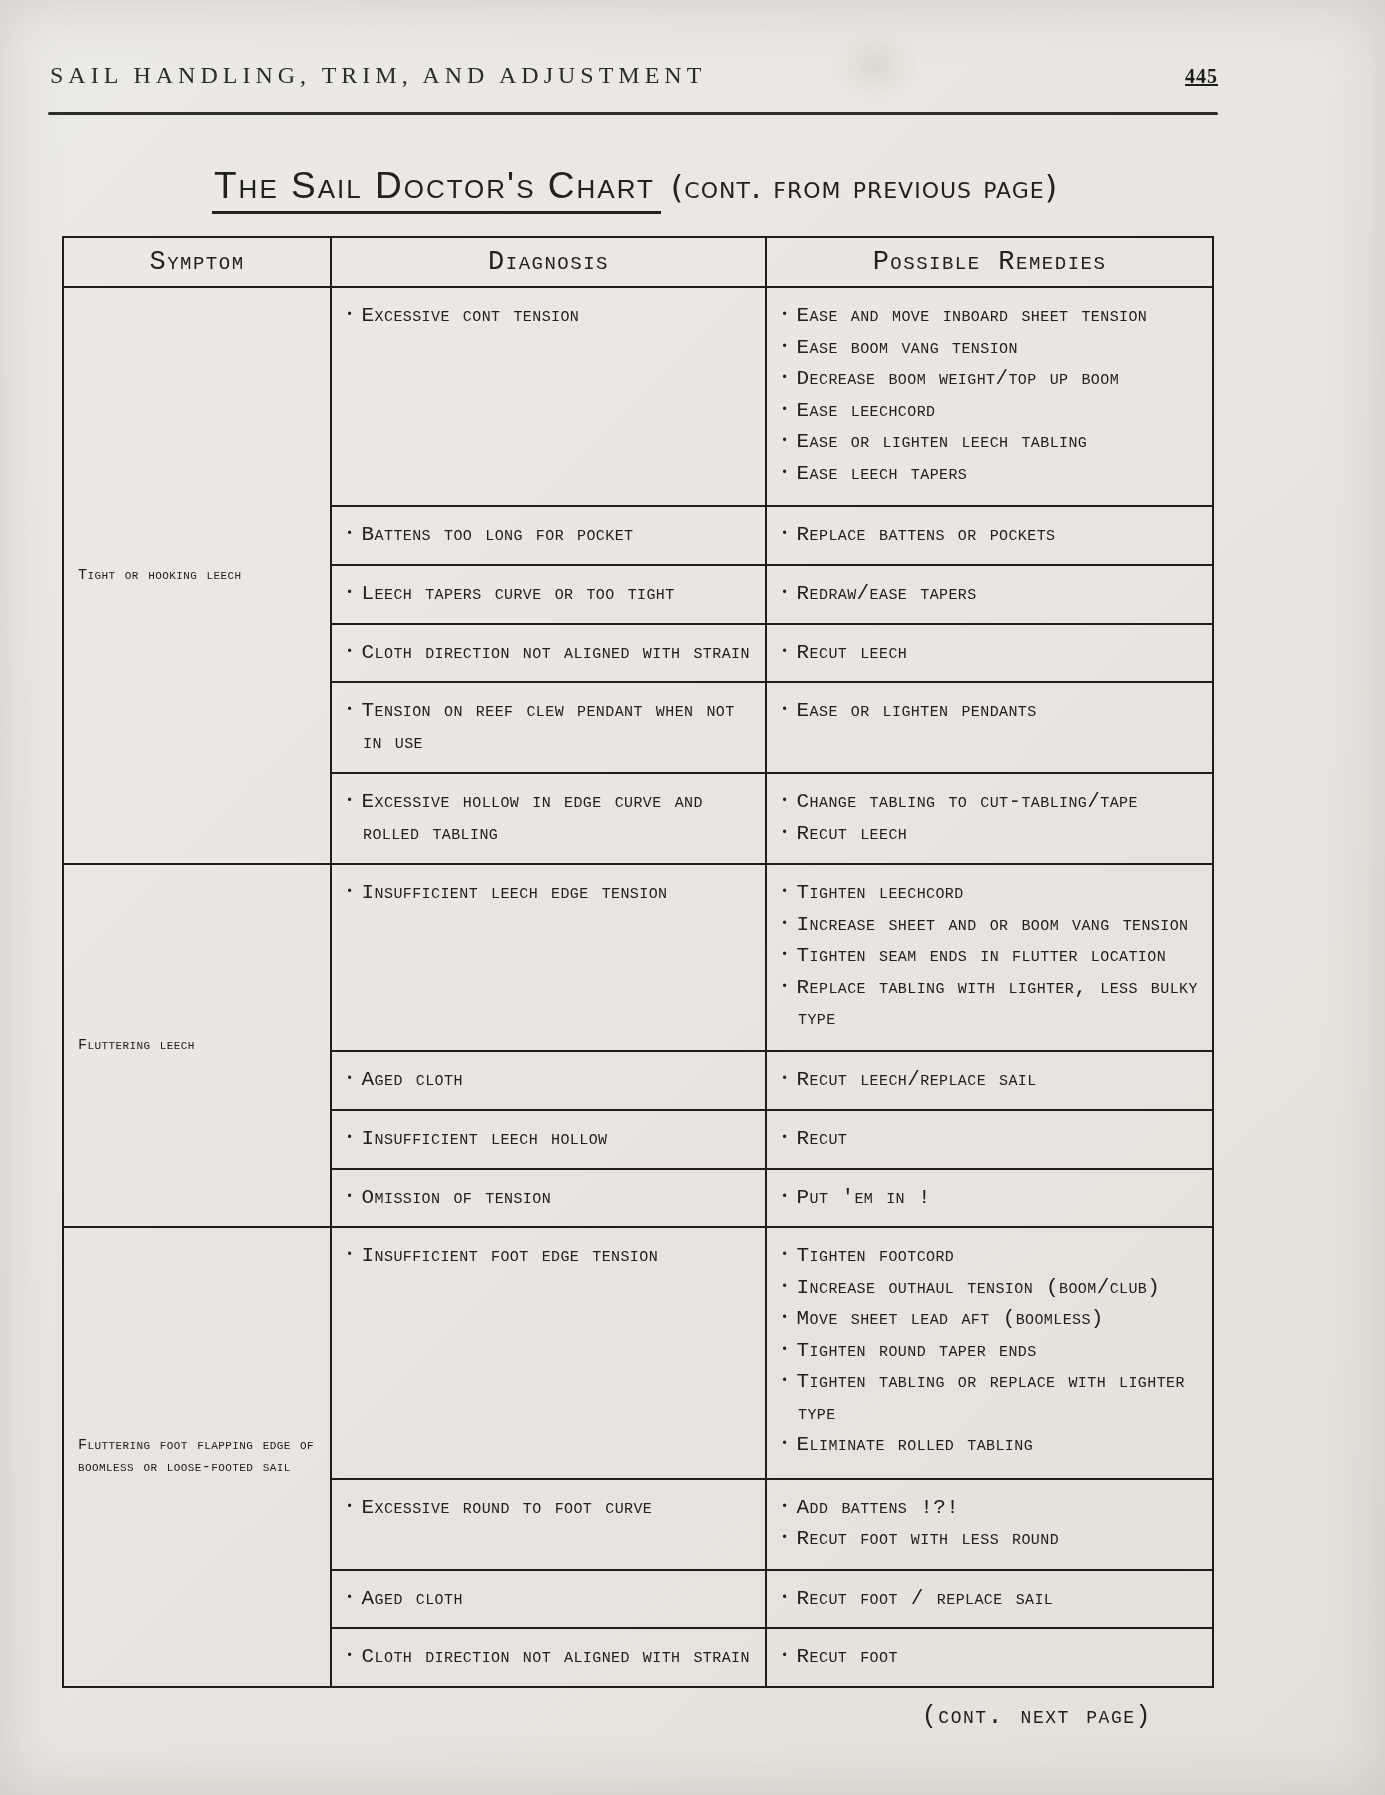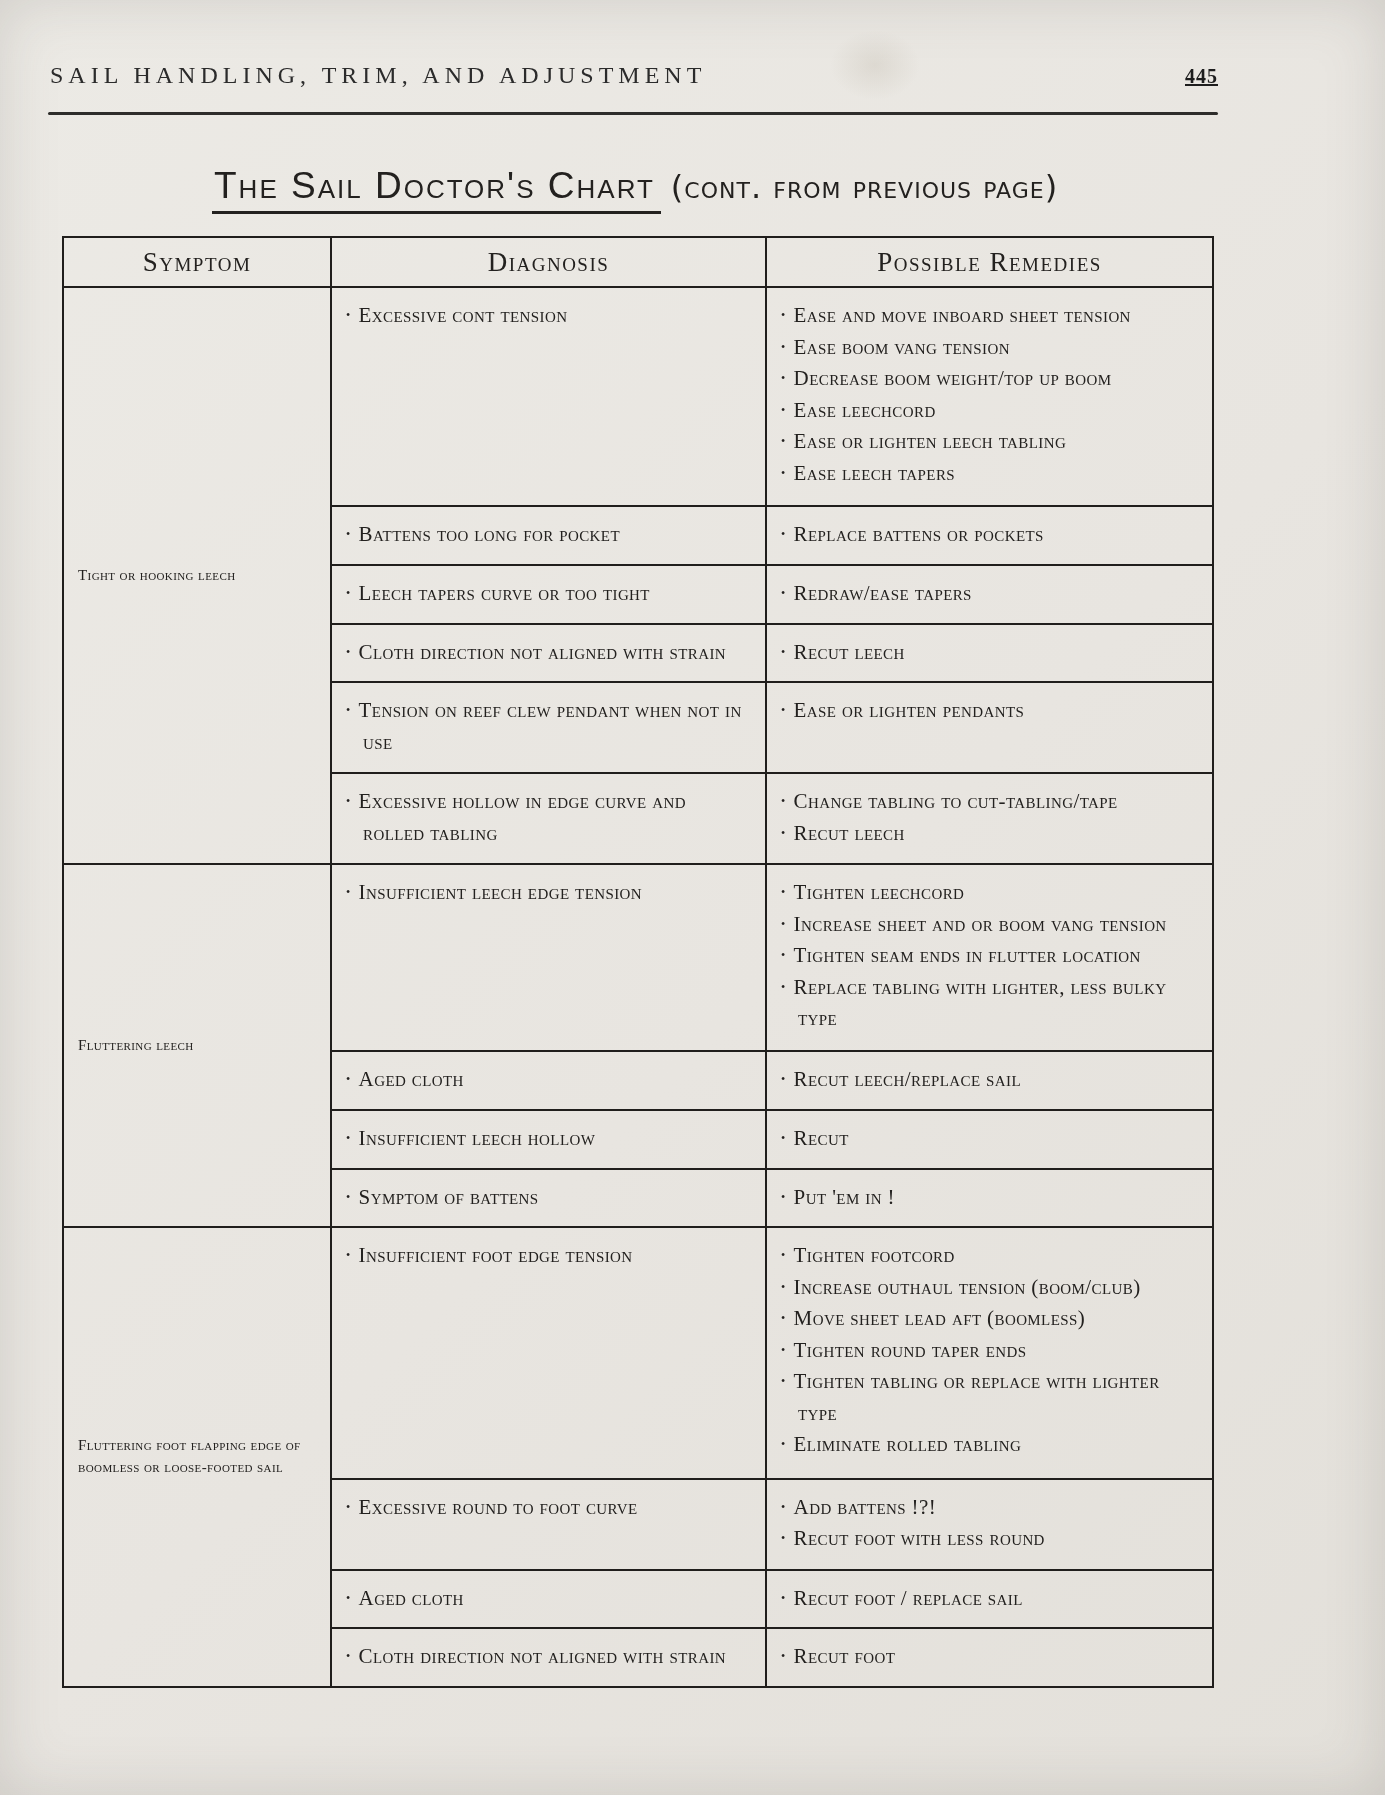--- a/index.html
+++ b/index.html
@@ -21,21 +21,21 @@
     position:absolute;left:50px;top:62px;width:1168px;
     display:flex;justify-content:space-between;align-items:baseline;
     font-family:"Liberation Serif",serif;
     text-align:center;
   }
   .running-title{font-size:24px;letter-spacing:5px;color:#2b2b2b;}
   .pagenum{font-size:20px;font-weight:bold;color:#1d1d1d;letter-spacing:1px;text-decoration:underline;}
   .head-rule{position:absolute;left:48px;top:112px;width:1170px;height:3px;background:#2e2d2b;border-radius:2px;}
 
   
-  .hand{font-family:Liberation Serif, serif;font-variant:small-caps;letter-spacing:.4px;color:#23211f;}
+  .hand{font-family:Liberation Mono, monospace;font-variant:small-caps;letter-spacing:.4px;color:#23211f;}
 
   
   .chart-title{position:absolute;left:212px;top:165px;white-space:nowrap;}
   .title-main{
     font-family:Liberation Sans, sans-serif;font-variant:small-caps;
     font-size:37px;letter-spacing:2px;color:#23211f;
     border-bottom:3px solid #23211f;padding:0 6px 5px 2px;
   }
   .title-suffix{
     font-family:"DejaVu Sans",sans-serif;font-variant:small-caps;
@@ -181,21 +181,21 @@
         <tr>
           <td class="diagnosis-cell">
             <div class="bline hand">Insufficient leech hollow</div>
           </td>
           <td class="remedies-cell">
             <div class="bline hand">Recut</div>
           </td>
         </tr>
         <tr>
           <td class="diagnosis-cell">
-            <div class="bline hand">Symptom of battens</div>
+            <div class="bline hand">Omission of tension</div>
           </td>
           <td class="remedies-cell">
             <div class="bline hand">Put 'em in !</div>
           </td>
         </tr>
         <tr>
           <td class="symptom-cell hand" rowspan="4">Fluttering foot flapping edge of boomless or loose-footed sail</td>
           <td class="diagnosis-cell">
             <div class="bline hand">Insufficient foot edge tension</div>
           </td>
@@ -229,14 +229,15 @@
           <td class="diagnosis-cell">
             <div class="bline hand">Cloth direction not aligned with strain</div>
           </td>
           <td class="remedies-cell">
             <div class="bline hand">Recut foot</div>
           </td>
         </tr>
       </tbody>
   </table>
 
+  <div class="footer-note hand">(cont. next page)</div>
 
 </div>
 
 </body></html>

